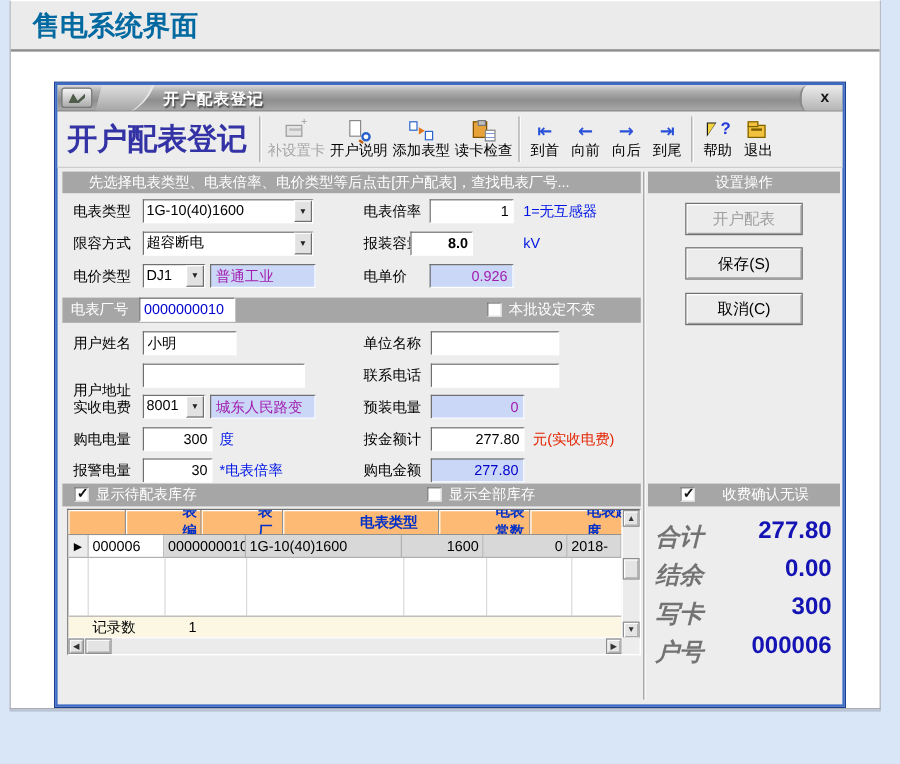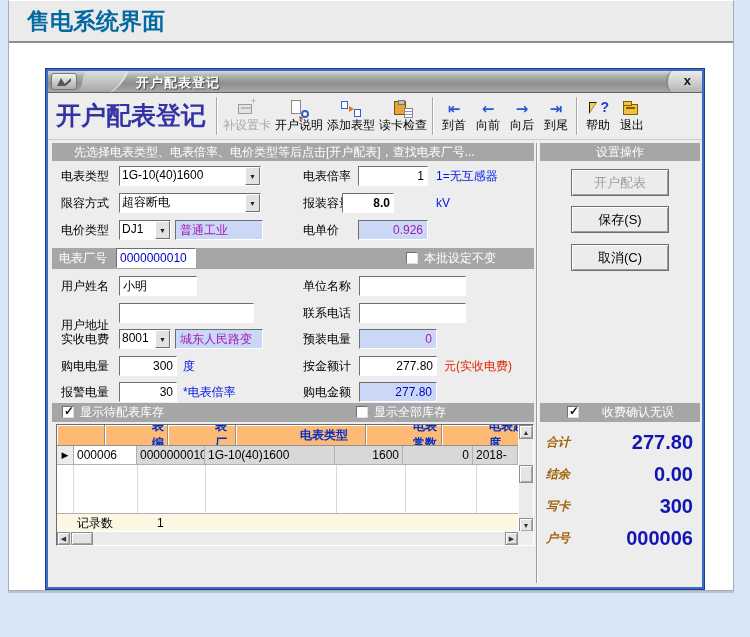--- a/index.html
+++ b/index.html
@@ -92,21 +92,21 @@
   .wlbl { position:absolute; font-size:12px; color:#fff; line-height:21px; white-space:nowrap; }
 
   
   .btn { position:absolute; width:98px; height:27px; background:#ececec; border:1px solid #6f6f6f;
          box-shadow:inset 1px 1px 0 #fff, inset -1px -1px 0 #9e9e9e; font-size:13px; color:#000;
          display:flex; align-items:center; justify-content:center; cursor:default; }
   .btn.disabled { color:#9f9f9f; }
   .vgroove { left:488px; top:72px; width:2px; height:440px; border-left:1px solid #9a9a9a; border-right:1px solid #fff; }
   .confirmbar { left:492px; top:332px; width:160px; height:19px; line-height:19px; }
   .tot-label { position:absolute; left:498px; font-family:"DejaVu Serif",serif; font-style:italic; font-weight:bold;
-               font-size:12px; color:#a16207; white-space:nowrap; }
+               font-size:20px; color:#737373; white-space:nowrap; }
   .tot-value { position:absolute; right:9px; font-weight:bold; font-size:20px; color:#1414b4; text-align:right; white-space:nowrap; }
 
   
   .gridbar { left:4px; top:332px; width:482px; height:19px; }
   .grid { left:8px; top:353px; width:478px; height:122px; background:#fff; border:1px solid; border-color:#6e6e6e #fff #fff #6e6e6e; }
   .g-main { position:absolute; left:0; top:0; width:461px; height:107px; overflow:hidden; }
   .g-hrow { position:absolute; left:0; top:0; width:461px; height:21px; display:flex; }
   .g-hc { height:21px; background:#fdba74; border-right:1px solid #919191; border-bottom:1px solid #919191;
           box-shadow:inset 1px 1px 0 #fff; font-size:12px; font-weight:bold; color:#0030c8;
           display:flex; align-items:center; justify-content:center; overflow:hidden; flex:none;padding-left:47px; }

